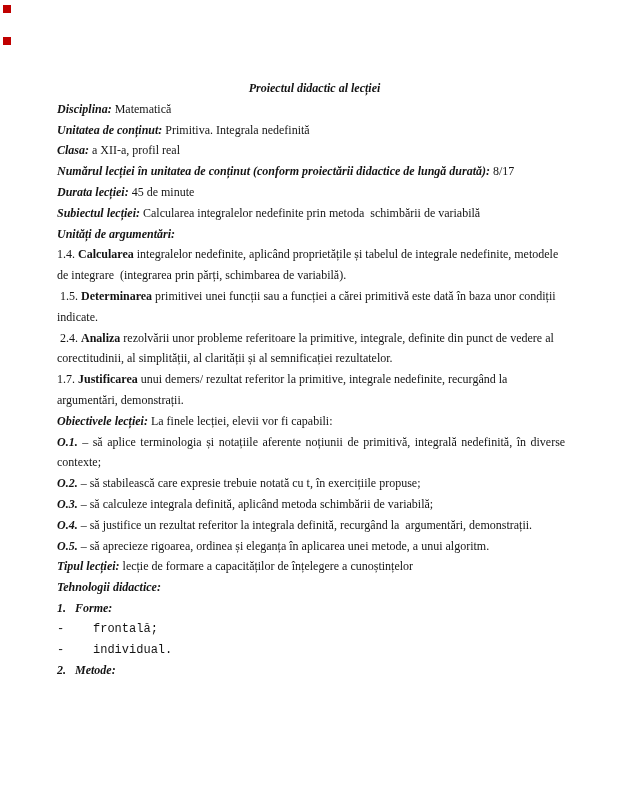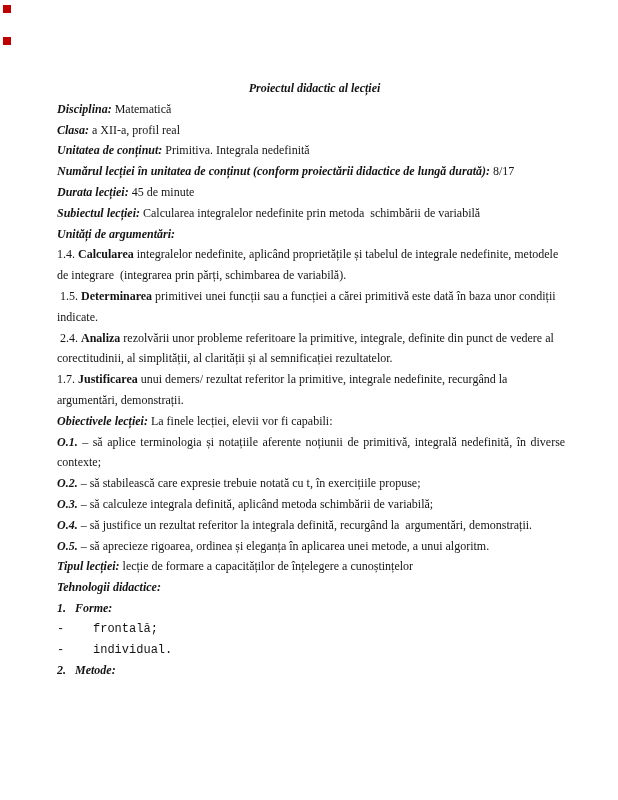--- a/index.html
+++ b/index.html
@@ -45,22 +45,22 @@
 </head>
 <body>
 
 <div class="page" style="background: rgb(255, 255, 255); color: rgb(20, 20, 20);">
   <div class="marker" style="left: 3px; top: 5px; background: rgb(192, 0, 0);"></div>
   <div class="marker" style="left: 3px; top: 37px; background: rgb(192, 0, 0);"></div>
   <div class="content">
     <p class="line center b i">Proiectul didactic al lecției</p>
 
   <p class="line"><span class="b i">Disciplina:</span><span> Matematică</span></p>
+      <p class="line"><span class="b i">Unitatea de conținut:</span><span> Primitiva. Integrala nedefinită</span></p>
       <p class="line"><span class="b i">Clasa:</span><span> a XII-a, profil real</span></p>
-      <p class="line"><span class="b i">Unitatea de conținut:</span><span> Primitiva. Integrala nedefinită</span></p>
       <p class="line"><span class="b i">Numărul lecției în unitatea de conținut (conform proiectării didactice de lungă durată):</span><span> 8/17</span></p>
       <p class="line"><span class="b i">Durata lecției:</span><span> 45 de minute</span></p>
       <p class="line"><span class="b i">Subiectul lecției:</span><span> Calcularea integralelor nedefinite prin metoda  schimbării de variabilă</span></p>
       <p class="line"><span class="b i">Unități de argumentări:</span></p>
       <p class="line"><span>1.4. </span><span class="b">Calcularea</span><span> integralelor nedefinite, aplicând proprietățile și tabelul de integrale nedefinite, metodele
 de integrare  (integrarea prin părți, schimbarea de variabilă).</span></p>
       <p class="line"><span> 1.5. </span><span class="b">Determinarea</span><span> primitivei unei funcții sau a funcției a cărei primitivă este dată în baza unor condiții
 indicate.</span></p>
       <p class="line"><span> 2.4. </span><span class="b">Analiza</span><span> rezolvării unor probleme referitoare la primitive, integrale, definite din punct de vedere al
 corectitudinii, al simplității, al clarității și al semnificației rezultatelor.</span></p>

